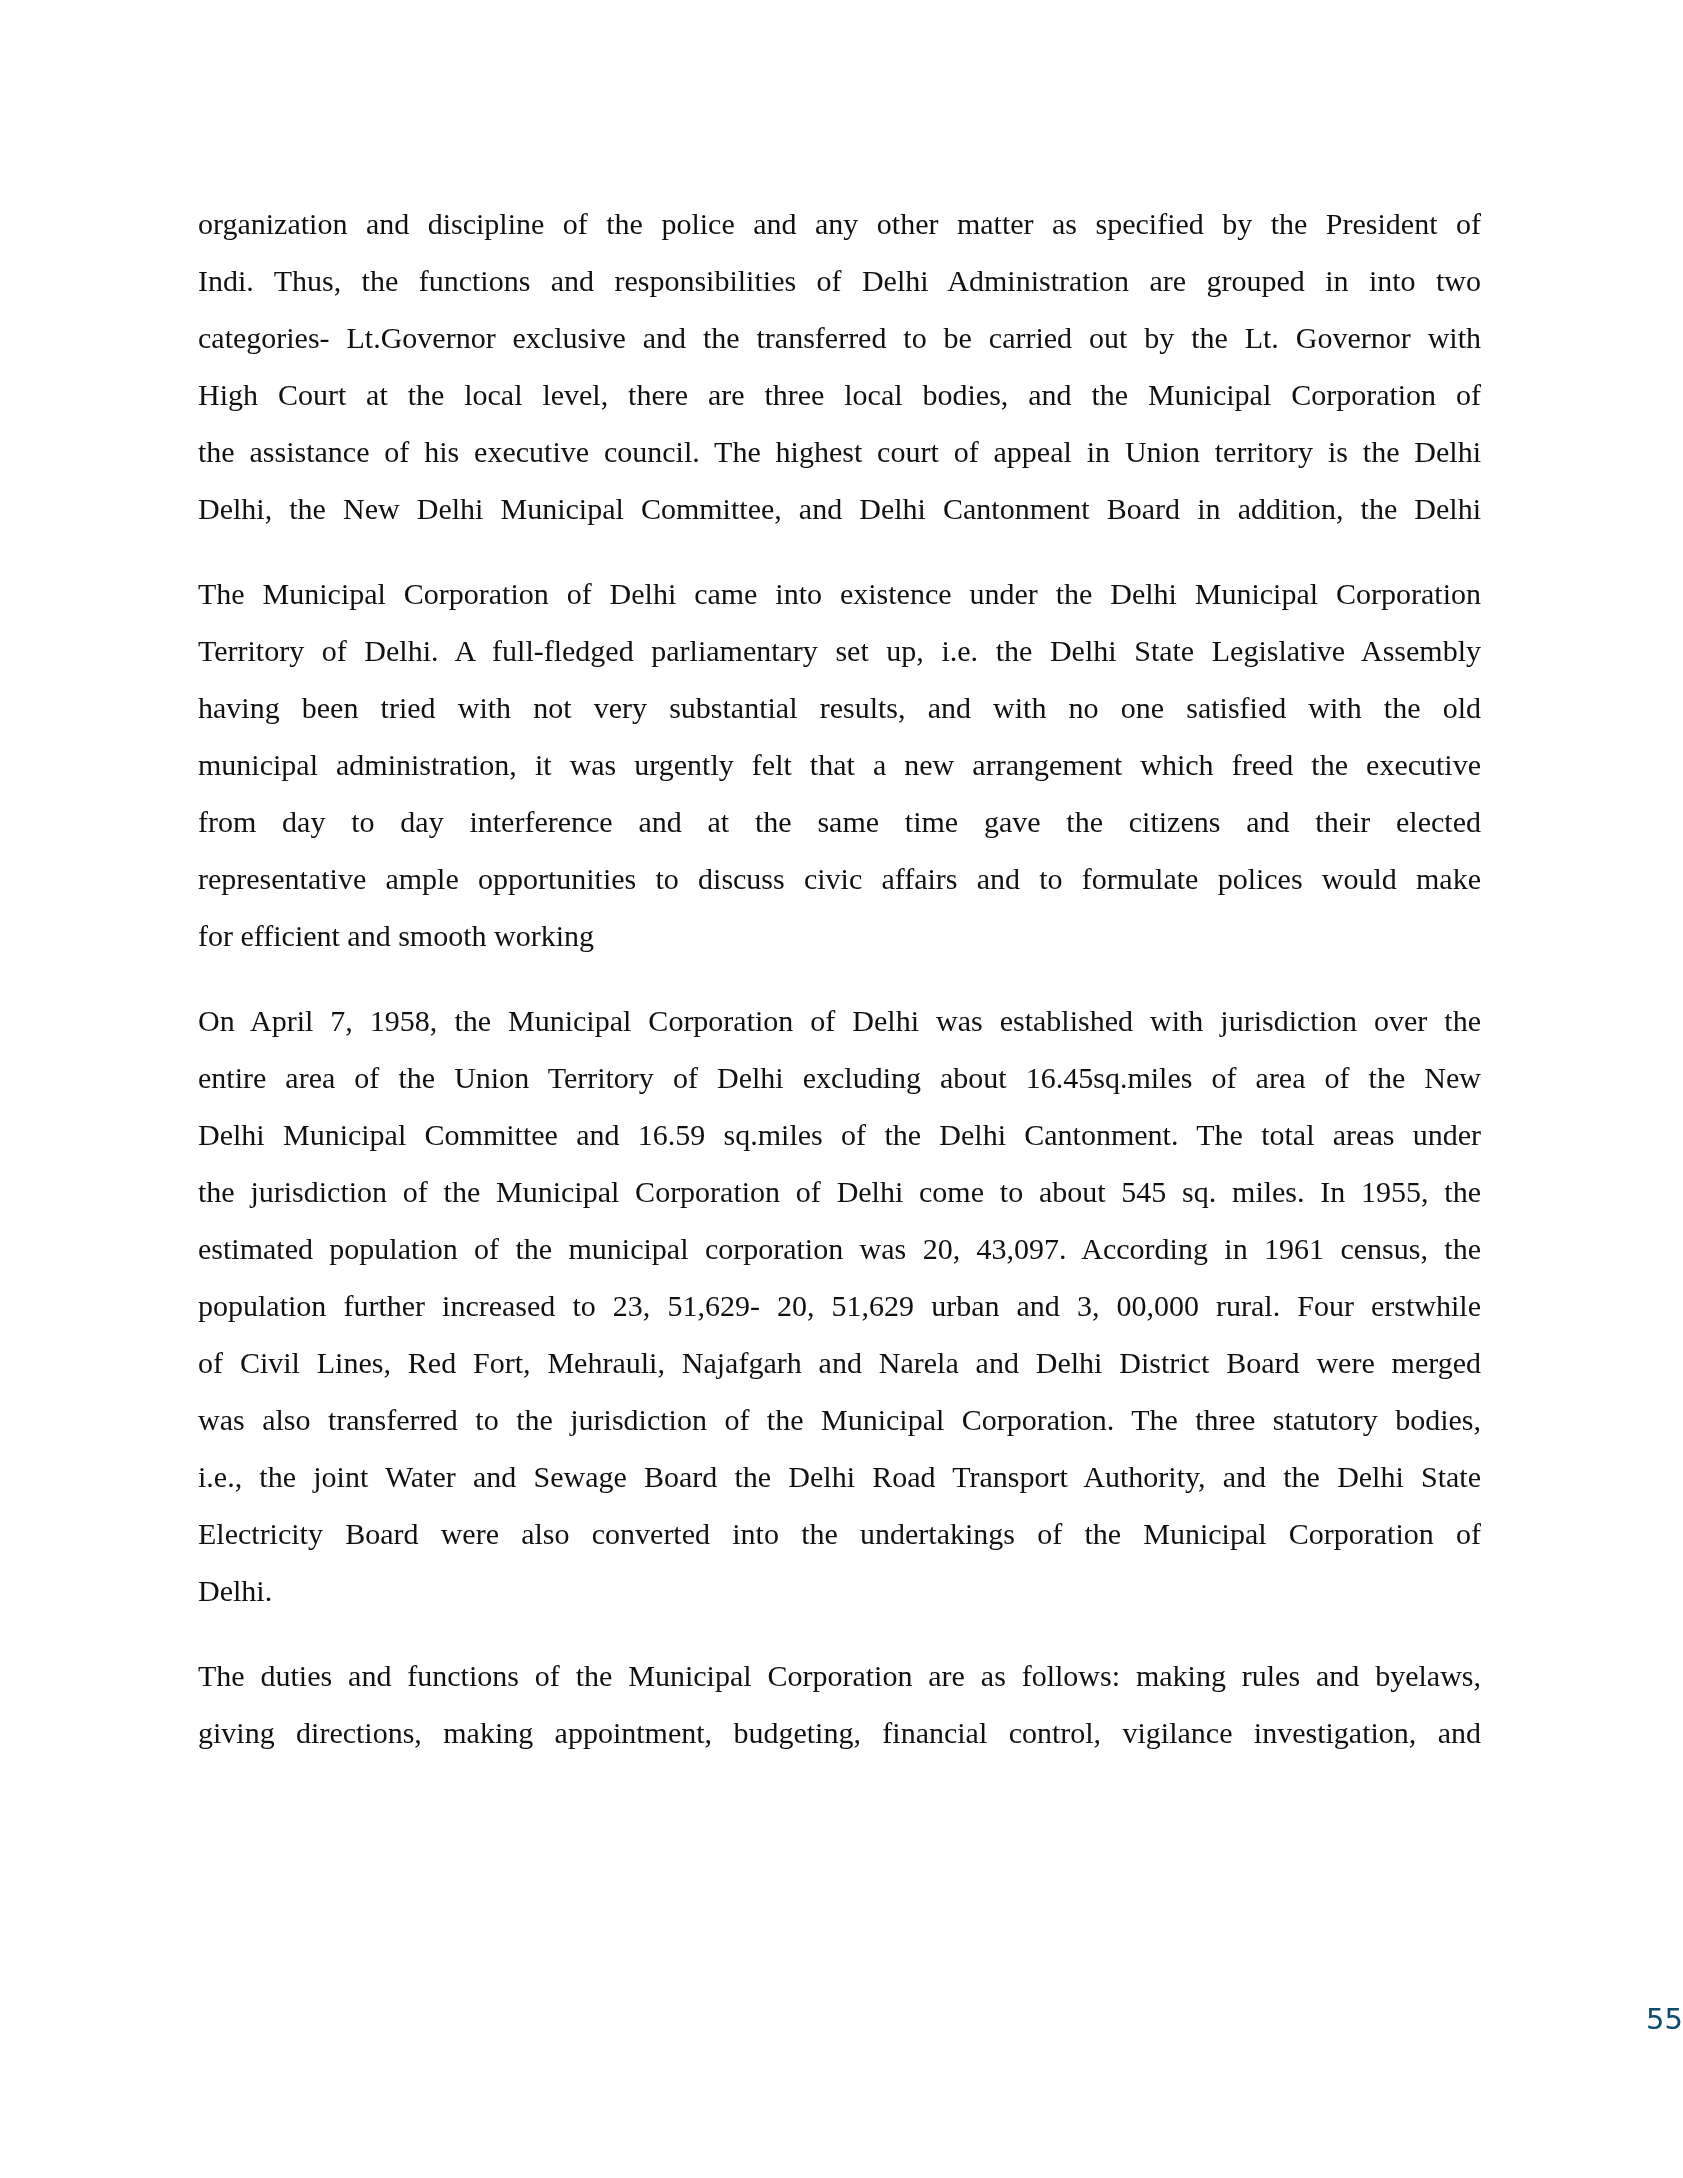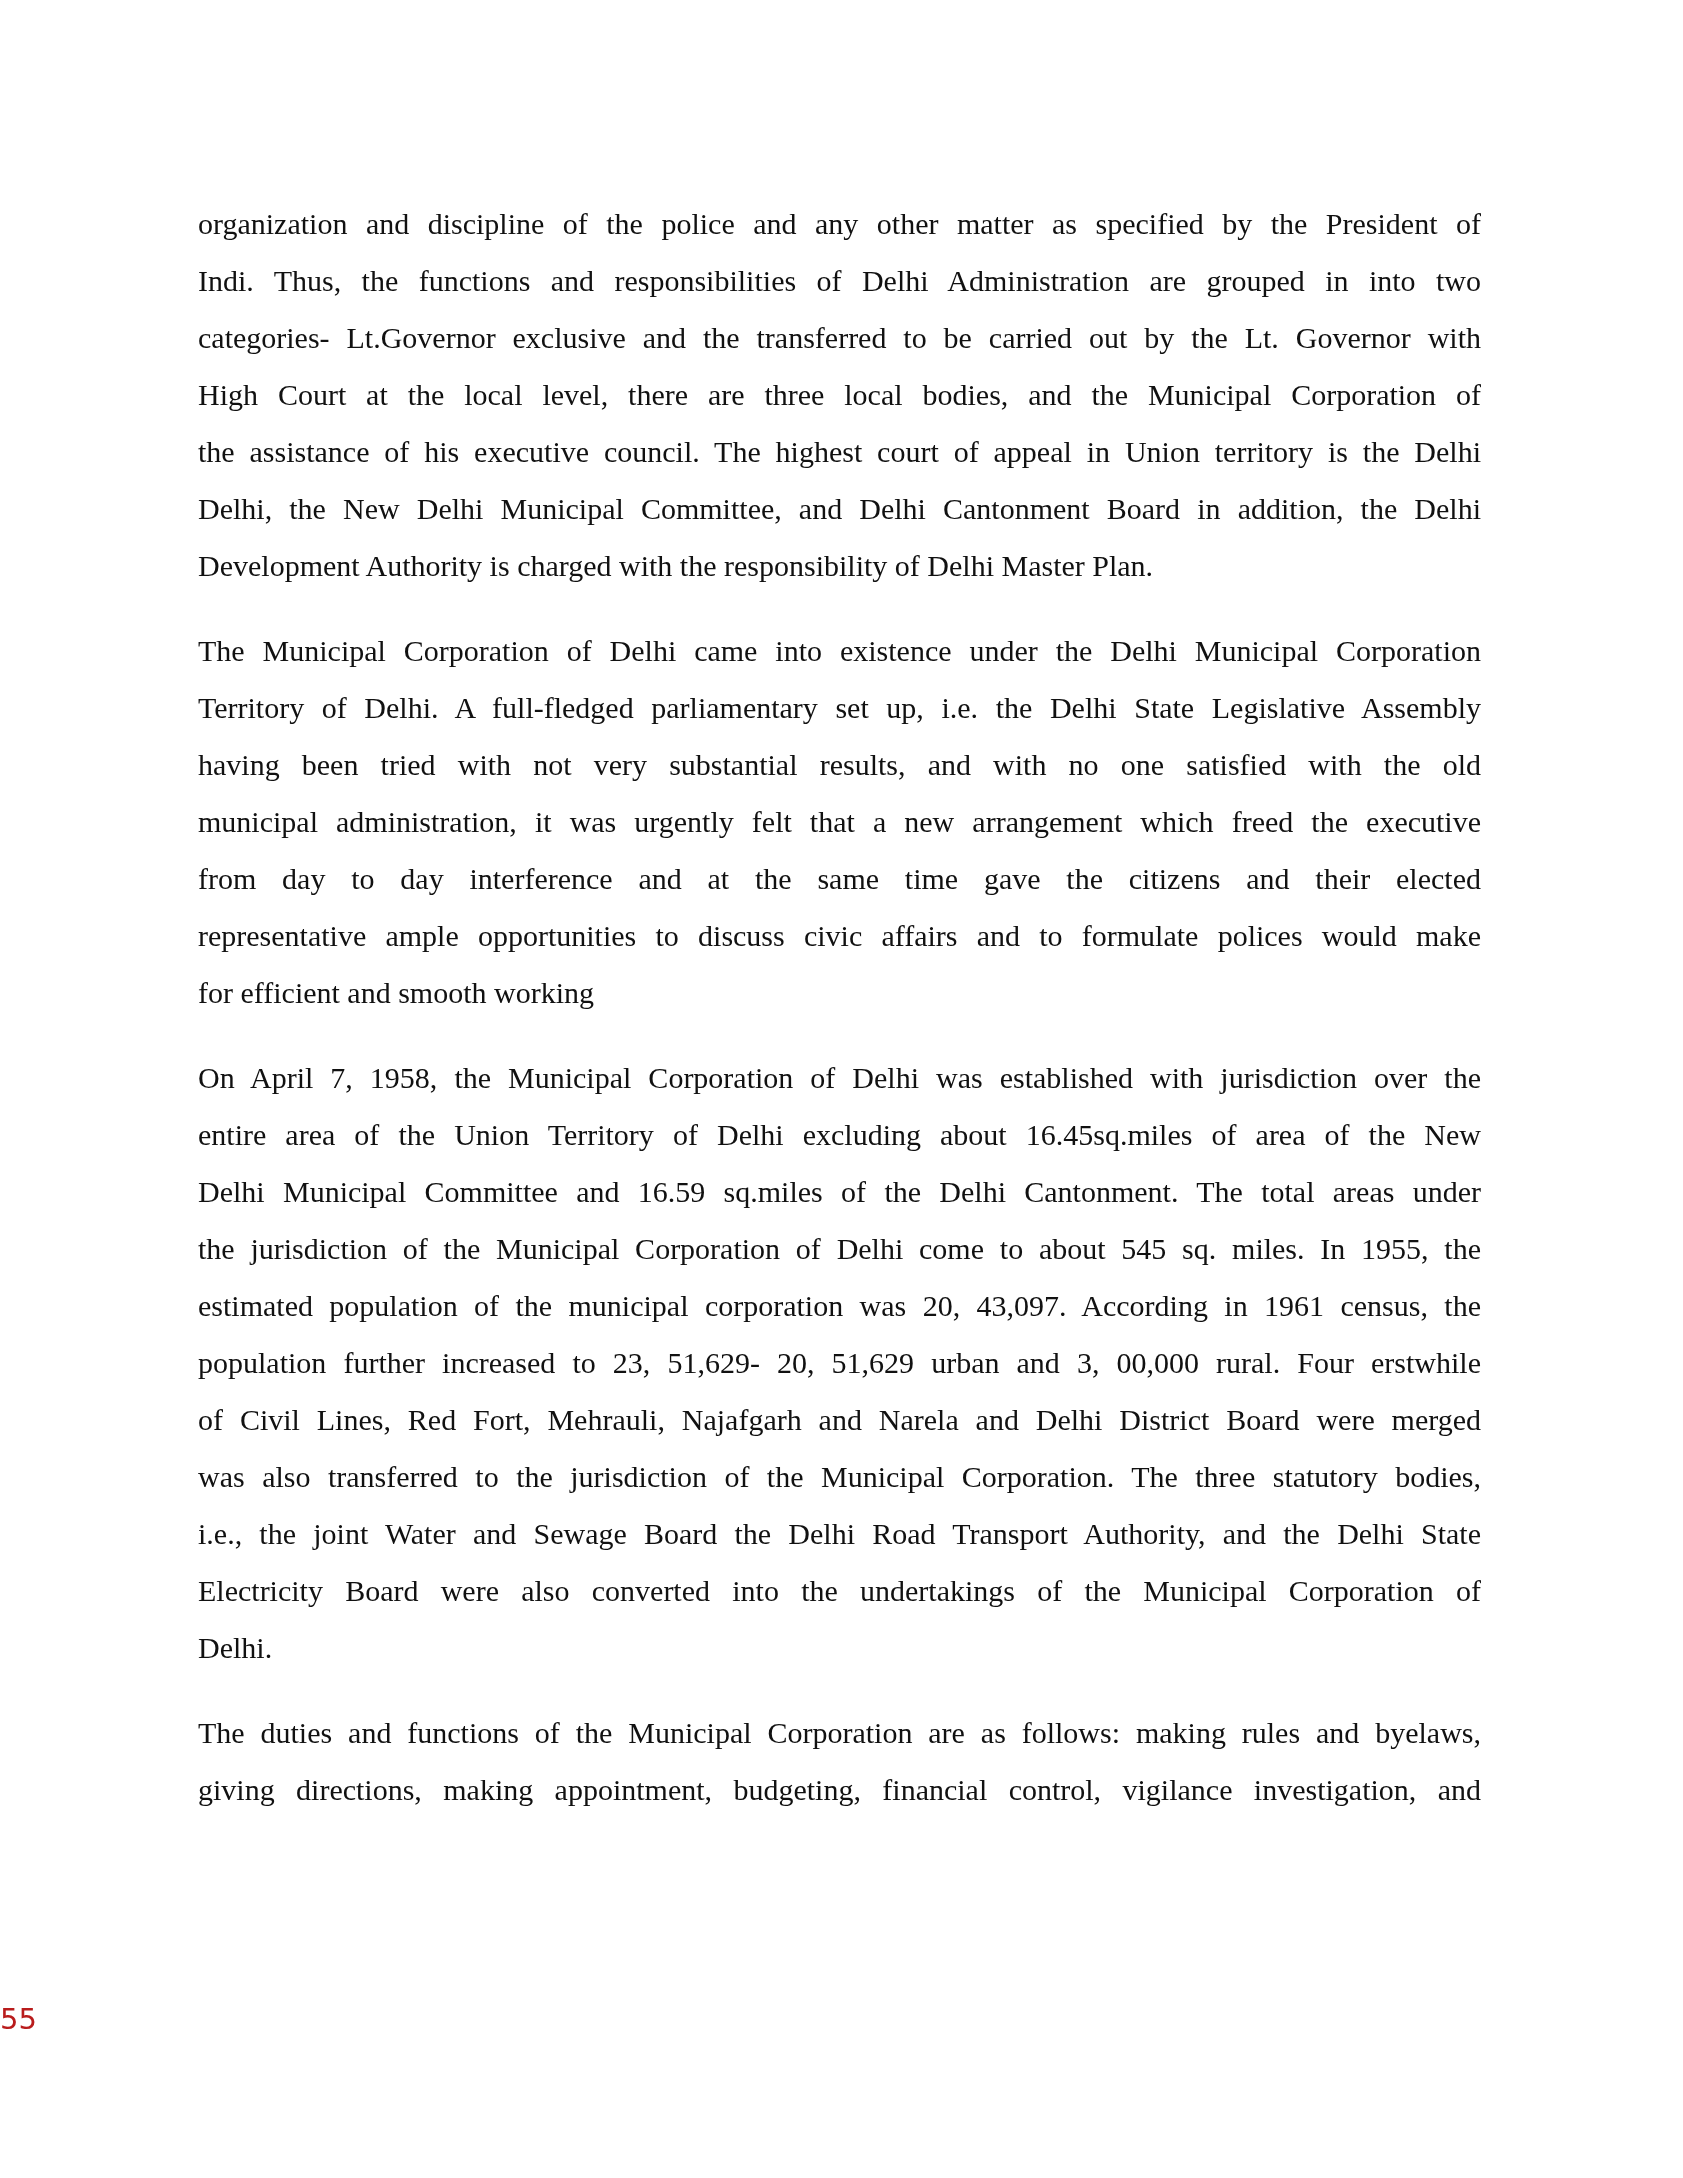--- a/index.html
+++ b/index.html
@@ -41,40 +41,39 @@
       text-align-last: justify;
     }
     .line.last {
       text-align-last: left;
     }
     .page-number {
       position: absolute;
       left: 0;
       width: 1683px;
       top: 2002px;
-      text-align: left;
+      text-align: right;
       font-family: "DejaVu Sans", sans-serif;
       font-size: 29px;
-      color: #b91c1c;
+      color: #0c4a6e;
     }
   </style>
 </head>
 <body>
 
 <div class="page">
   <div class="body-text">
 
     <p class="para">
       <span class="line">organization and discipline of the police and any other matter as specified by the President of</span>
       <span class="line">Indi. Thus, the functions and responsibilities of Delhi Administration are grouped in into two</span>
       <span class="line">categories- Lt.Governor exclusive and the transferred to be carried out by the Lt. Governor with</span>
       <span class="line">High Court at the local level, there are three local bodies, and the Municipal Corporation of</span>
       <span class="line">the assistance of his executive council. The highest court of appeal in Union territory is the Delhi</span>
       <span class="line">Delhi, the New Delhi Municipal Committee, and Delhi Cantonment Board in addition, the Delhi</span>
-      <span class="line last">Development Authority is charged with the responsibility of Delhi Master Plan.</span>
     </p>
 
     <p class="para">
       <span class="line">The Municipal Corporation of Delhi came into existence under the Delhi Municipal Corporation</span>
       <span class="line">Territory of Delhi. A full-fledged parliamentary set up, i.e. the Delhi State Legislative Assembly</span>
       <span class="line">having been tried with not very substantial results, and with no one satisfied with the old</span>
       <span class="line">municipal administration, it was urgently felt that a new arrangement which freed the executive</span>
       <span class="line">from day to day interference and at the same time gave the citizens and their elected</span>
       <span class="line">representative ample opportunities to discuss civic affairs and to formulate polices would make</span>
       <span class="line last">for efficient and smooth working</span>

